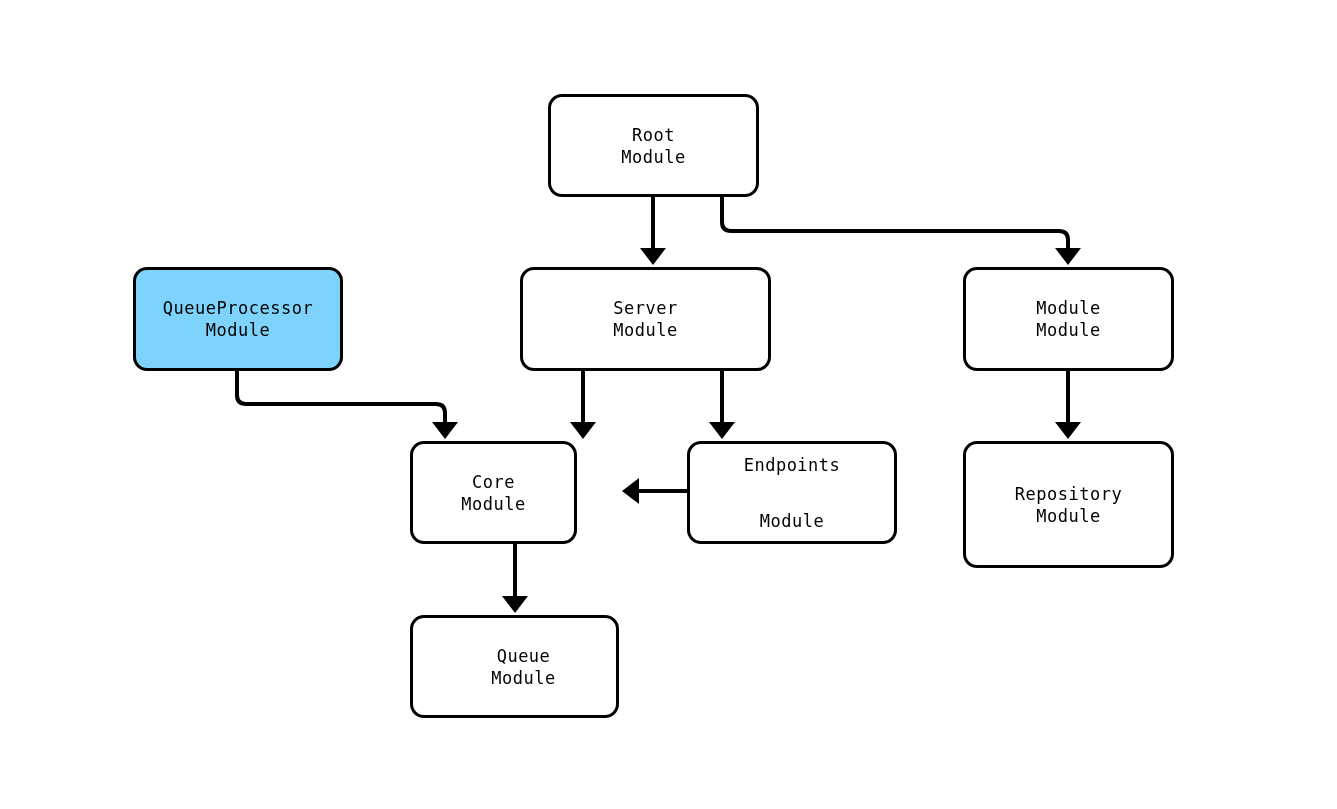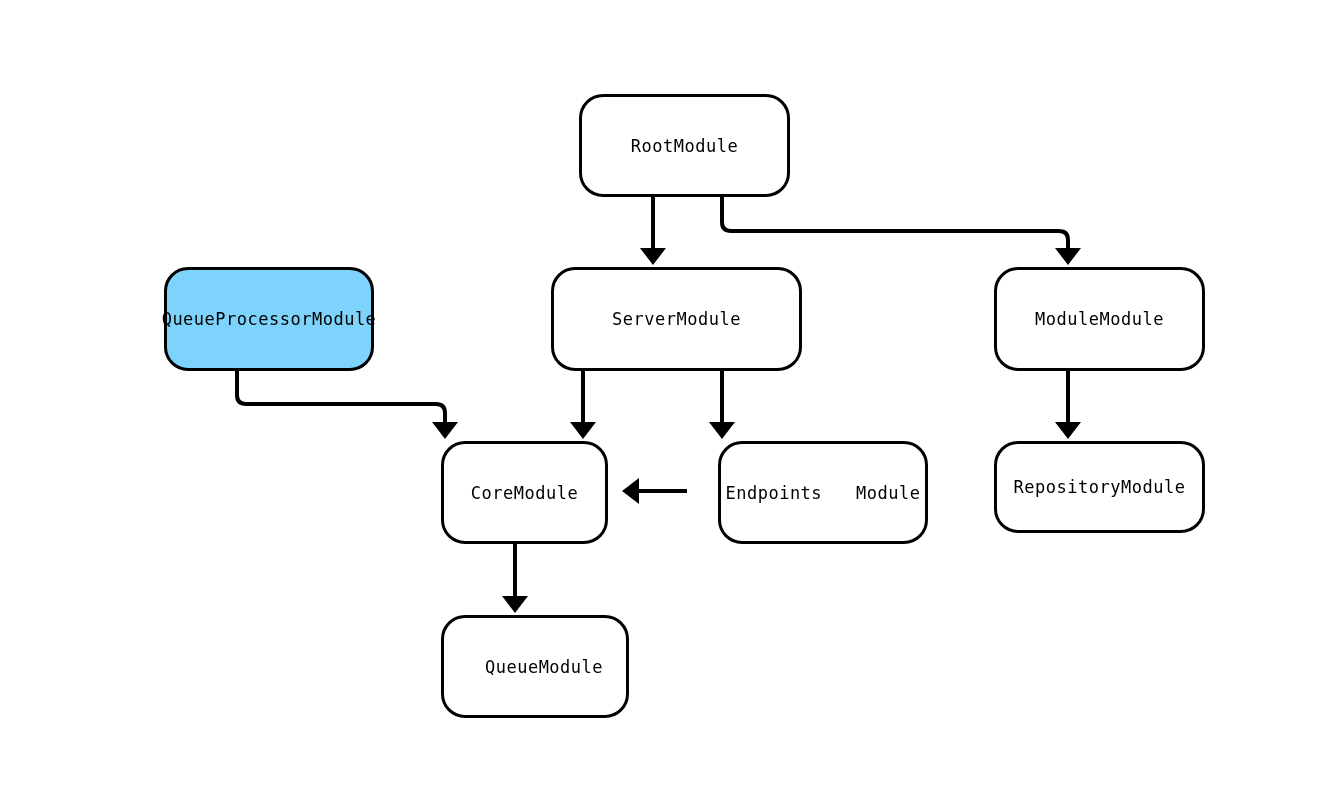--- a/index.html
+++ b/index.html
@@ -24,27 +24,26 @@
     left: 0;
     top: 0;
     width: 1337px;
     height: 809px;
   }
   .node {
     position: absolute;
     box-sizing: border-box;
     background: #ffffff;
     border: 3px solid #000000;
-    border-radius: 24px;
+    border-radius: 14px;
     display: flex;
-    flex-direction: row;
+    flex-direction: column;
     align-items: center;
     justify-content: center;
     z-index: 2;
-    margin-left: 31px;
   }
   .node-line {
     font-size: 17px;
     line-height: 22px;
     color: #000000;
     letter-spacing: 0.5px;
     white-space: nowrap;
     text-align: center;
   }
 </style>
@@ -99,23 +98,23 @@
   <div class="node" style="left: 410px; top: 441px; width: 167px; height: 103px; border-color: rgb(0, 0, 0); background: rgb(255, 255, 255);">
     <div class="node-line">Core</div>
     <div class="node-line">Module</div>
   </div>
 
   <div class="node" style="left: 687px; top: 441px; width: 210px; height: 103px; border-color: rgb(0, 0, 0); background: rgb(255, 255, 255); gap: 34px;">
     <div class="node-line">Endpoints</div>
     <div class="node-line">Module</div>
   </div>
 
-  <div class="node" style="left: 963px; top: 441px; width: 211px; height: 92px; border-color: rgb(0, 0, 0); background: rgb(255, 255, 255); align-items: center;">
+  <div class="node" style="left: 963px; top: 441px; width: 211px; height: 127px; border-color: rgb(0, 0, 0); background: rgb(255, 255, 255); align-items: center;">
     <div class="node-line">Repository</div>
     <div class="node-line">Module</div>
   </div>
 
-  <div class="node" style="left: 410px; top: 615px; width: 188px; height: 103px; border-color: rgb(0, 0, 0); background: rgb(255, 255, 255); padding-left: 18px;">
+  <div class="node" style="left: 410px; top: 615px; width: 209px; height: 103px; border-color: rgb(0, 0, 0); background: rgb(255, 255, 255); padding-left: 18px;">
     <div class="node-line">Queue</div>
     <div class="node-line">Module</div>
   </div>
 
 </div>
 
 </body></html>

